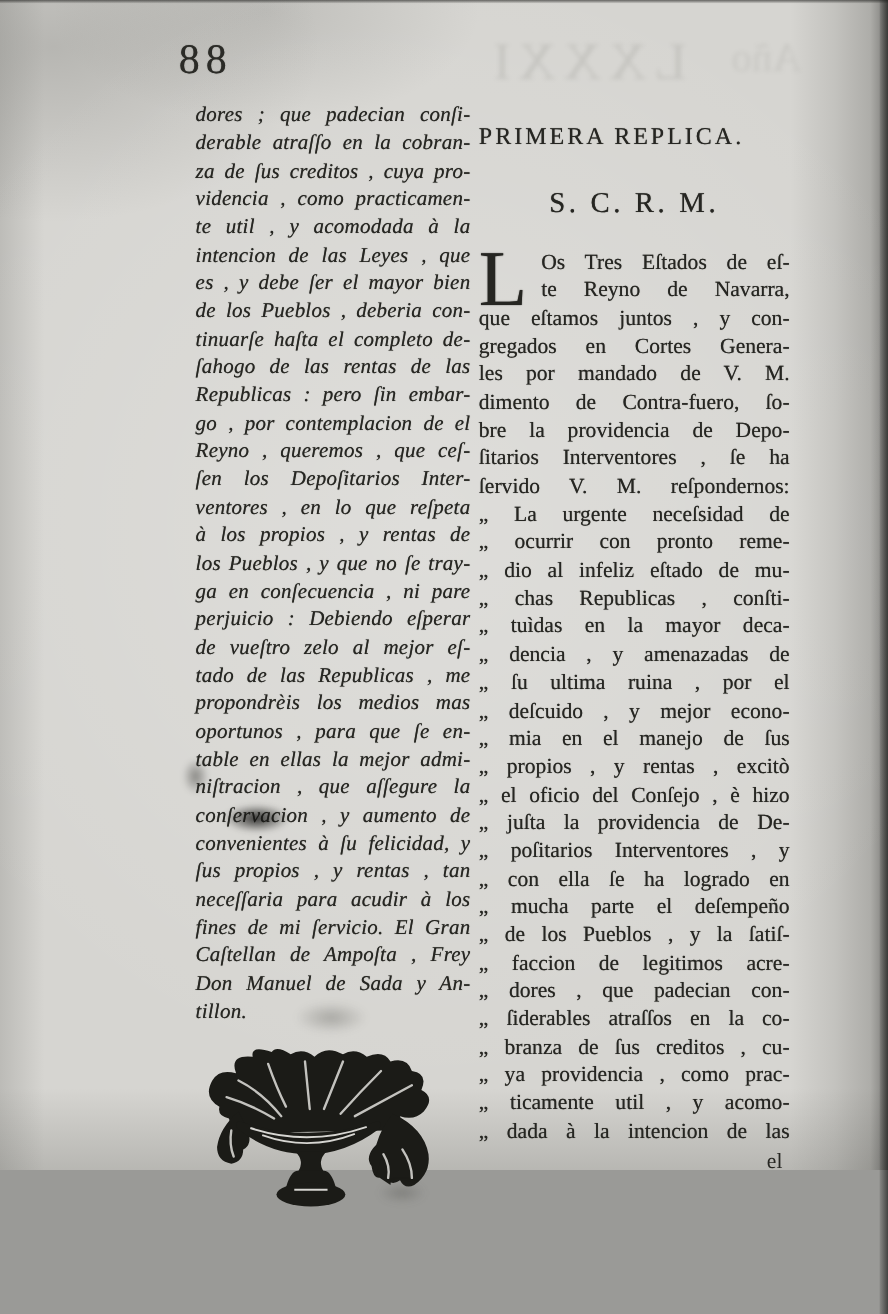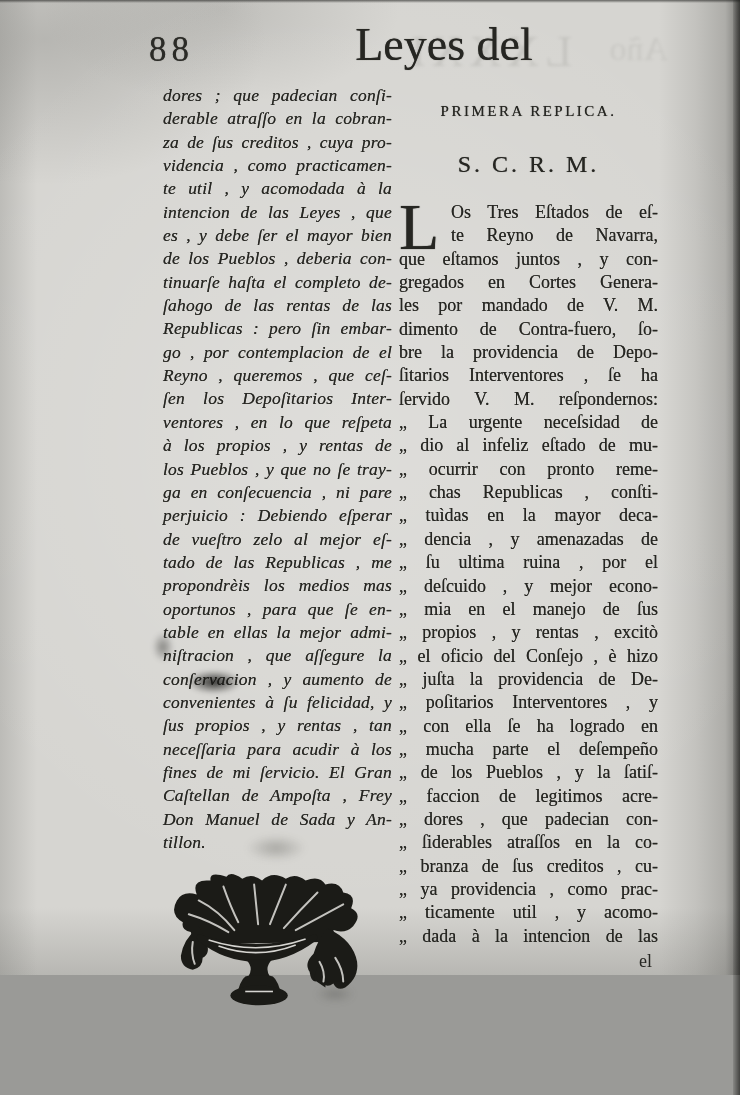--- a/index.html
+++ b/index.html
@@ -47,21 +47,21 @@
     text-align:justify;text-align-last:justify;
     font-size:18px;
     text-shadow:0 0 0.6px rgba(35,35,30,0.75);
   }
   .col-left .tline{
     font-style:italic;font-size:17.5px;
     letter-spacing:0.2px;
   }
   .col-left .tline:last-child{text-align-last:left;}
   .rc-heading{
-    display:block;text-align:center;font-size:15px;letter-spacing:2.5px;
+    display:block;text-align:left;font-size:20px;letter-spacing:2.5px;
     margin:0 0 31px 0;white-space:nowrap;
     text-shadow:0 0 0.7px rgba(35,35,30,0.8);
   }
   .rc-salutation{
     display:block;text-align:center;font-size:24px;letter-spacing:3px;
     margin:0 0 23px 0;
     text-shadow:0 0 0.7px rgba(35,35,30,0.8);
   }
   .rc-body{position:relative;}
   .dropcap{
@@ -89,21 +89,20 @@
 
 <div class="page">
 
   <div class="edge-top"></div>
   <div class="edge-right"></div>
 
   <div class="ghost">LXXXI</div>
   <div class="ghost2">Año</div>
 
   <div class="page-number">88</div>
-  <div class="running-title">Leyes del</div>
 
   <div class="col col-left">
       <div class="tline">dores ; que padecian conſi-</div>
       <div class="tline">derable atraſſo en la cobran-</div>
       <div class="tline">za de ſus creditos , cuya pro-</div>
       <div class="tline">videncia , como practicamen-</div>
       <div class="tline">te util , y acomodada à la</div>
       <div class="tline">intencion de las Leyes , que</div>
       <div class="tline">es , y debe ſer el mayor bien</div>
       <div class="tline">de los Pueblos , deberia con-</div>
@@ -175,22 +174,22 @@
           <div class="tline">Os Tres Eſtados de eſ-</div>
           <div class="tline">te Reyno de Navarra,</div>
           <div class="tline">que eſtamos juntos , y con-</div>
           <div class="tline">gregados en Cortes Genera-</div>
           <div class="tline">les por mandado de V. M.</div>
           <div class="tline">dimento de Contra-fuero, ſo-</div>
           <div class="tline">bre la providencia de Depo-</div>
           <div class="tline">ſitarios Interventores , ſe ha</div>
           <div class="tline">ſervido V. M. reſpondernos:</div>
           <div class="tline">„ La urgente neceſsidad de</div>
+          <div class="tline">„ ocurrir con pronto reme-</div>
           <div class="tline">„ dio al infeliz eſtado de mu-</div>
-          <div class="tline">„ ocurrir con pronto reme-</div>
           <div class="tline">„ chas Republicas , conſti-</div>
           <div class="tline">„ tuìdas en la mayor deca-</div>
           <div class="tline">„ dencia , y amenazadas de</div>
           <div class="tline">„ ſu ultima ruina , por el</div>
           <div class="tline">„ deſcuido , y mejor econo-</div>
           <div class="tline">„ mia en el manejo de ſus</div>
           <div class="tline">„ propios , y rentas , excitò</div>
           <div class="tline">„ el oficio del Conſejo , è hizo</div>
           <div class="tline">„ juſta la providencia de De-</div>
           <div class="tline">„ poſitarios Interventores , y</div>

